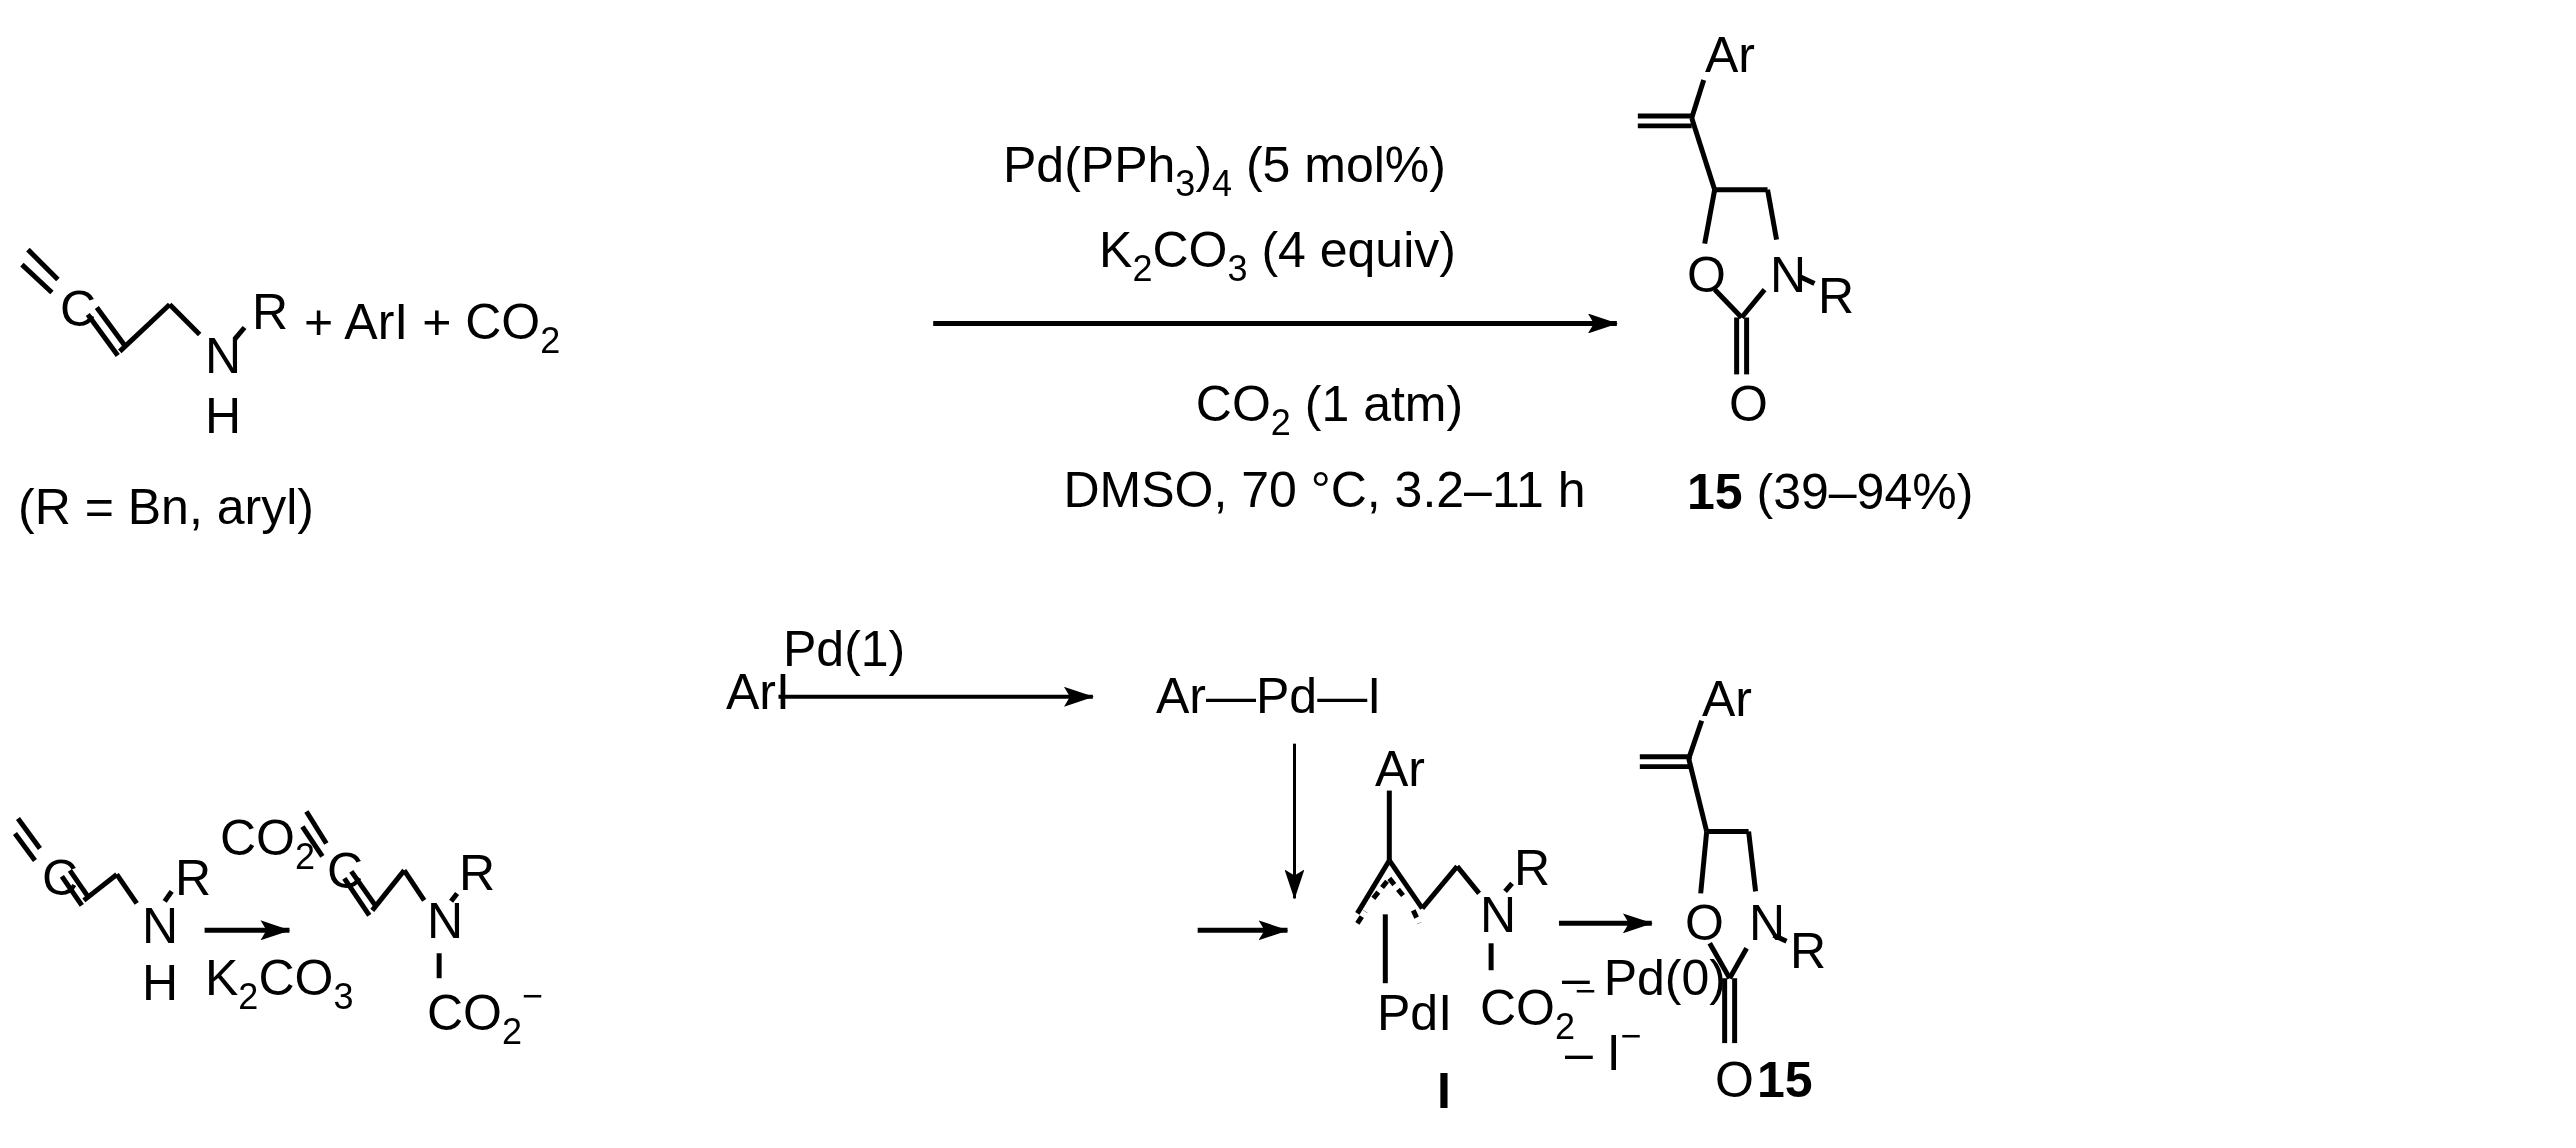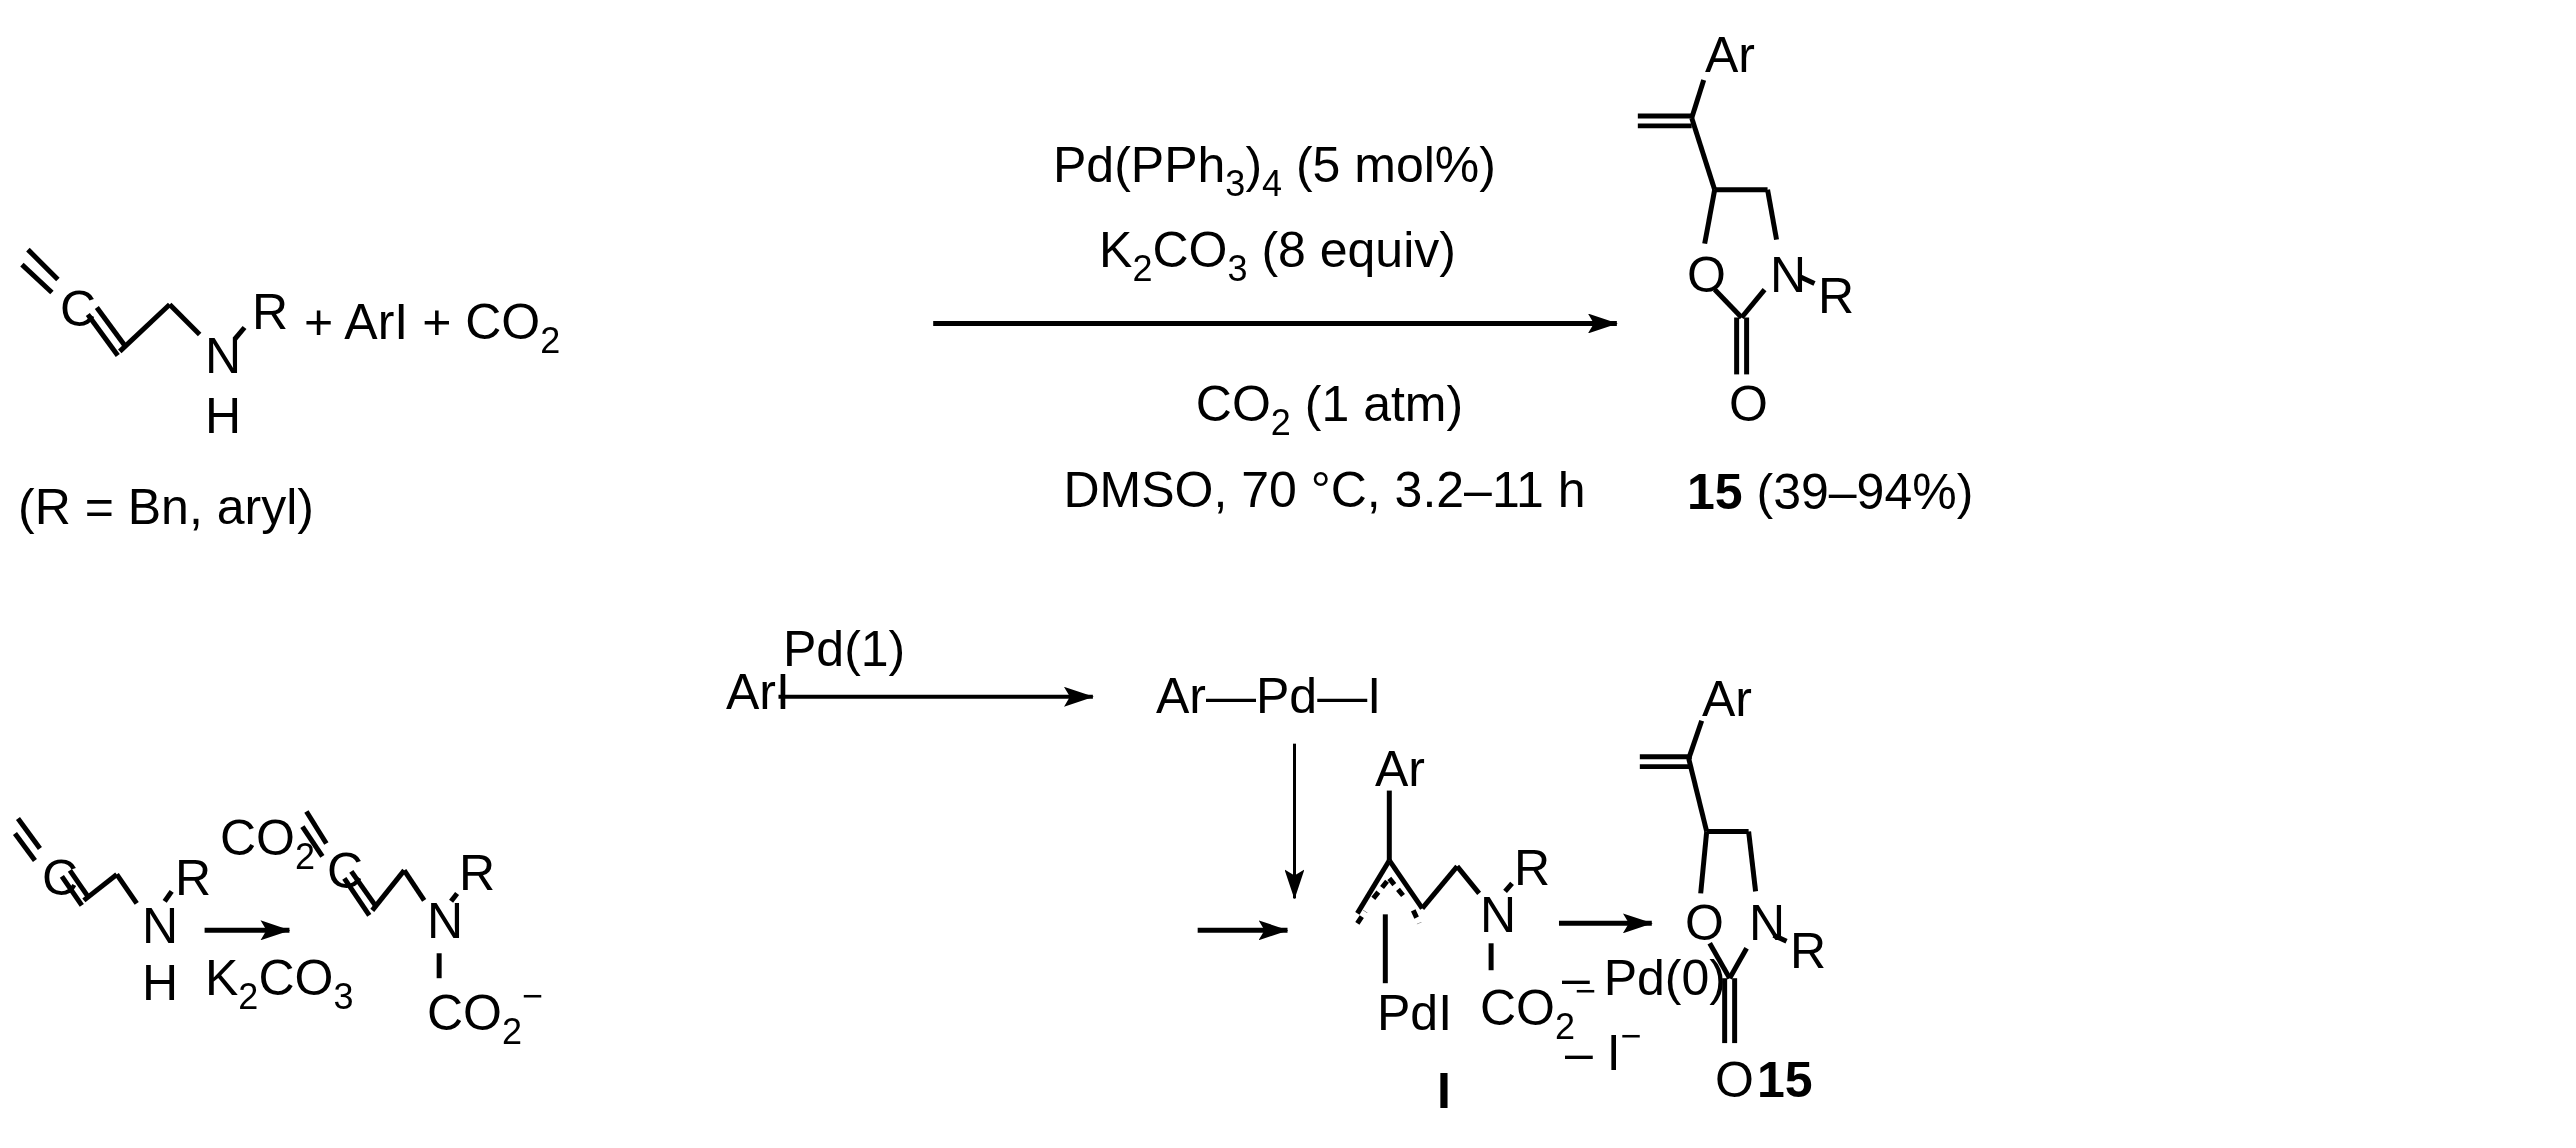--- a/index.html
+++ b/index.html
@@ -127,25 +127,25 @@
 </div>
 
 <div class="lbl" style="left:304px;top:297px;">
   <span>+</span>
   <span>ArI</span>
   <span>+</span>
   <span>CO</span><span class="sub">2</span>
 </div>
 
 <div>
-  <div class="cond" style="left:930px;top:140px;width:689px;">
+  <div class="cond" style="left:880px;top:140px;width:689px;">
     <span>Pd(PPh</span><span class="sub">3</span><span>)</span><span class="sub">4</span><span> (5 mol%)</span>
   </div>
   <div class="cond" style="left:933px;top:225px;width:689px;">
-    <span>K</span><span class="sub">2</span><span>CO</span><span class="sub">3</span><span> (8 equiv)</span>
+    <span>K</span><span class="sub">2</span><span>CO</span><span class="sub">3</span><span> (4 equiv)</span>
   </div>
   <div class="cond" style="left:985px;top:344px;width:689px;margin-top:35px;">
     <span>CO</span><span class="sub">2</span><span> (1 atm)</span>
   </div>
   <div class="cond" style="left:980px;top:421px;width:689px;margin-top:44px;">DMSO, 70 °C, 3.2–11 h</div>
 </div>
 
 <div>
   <span class="lbl" style="left:1705px;top:30px;">Ar</span>
   <span class="lbl" style="left:1687px;top:250px;">O</span>

